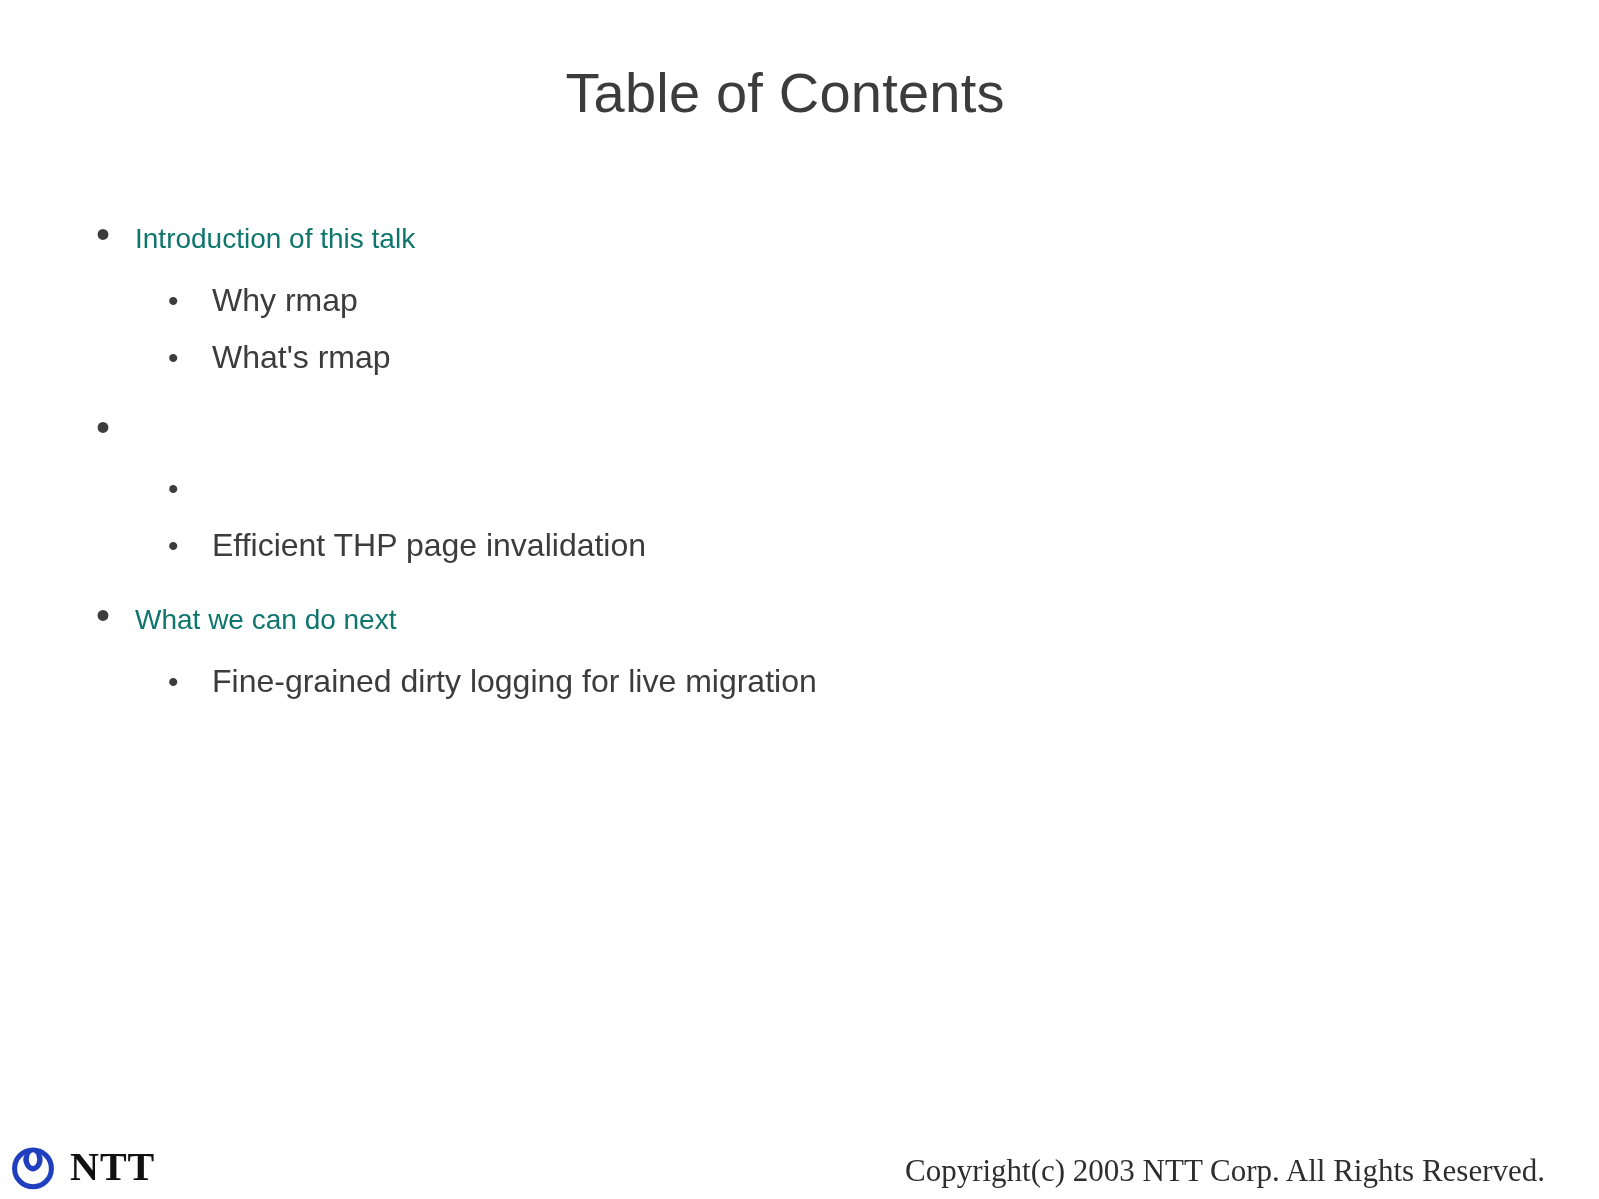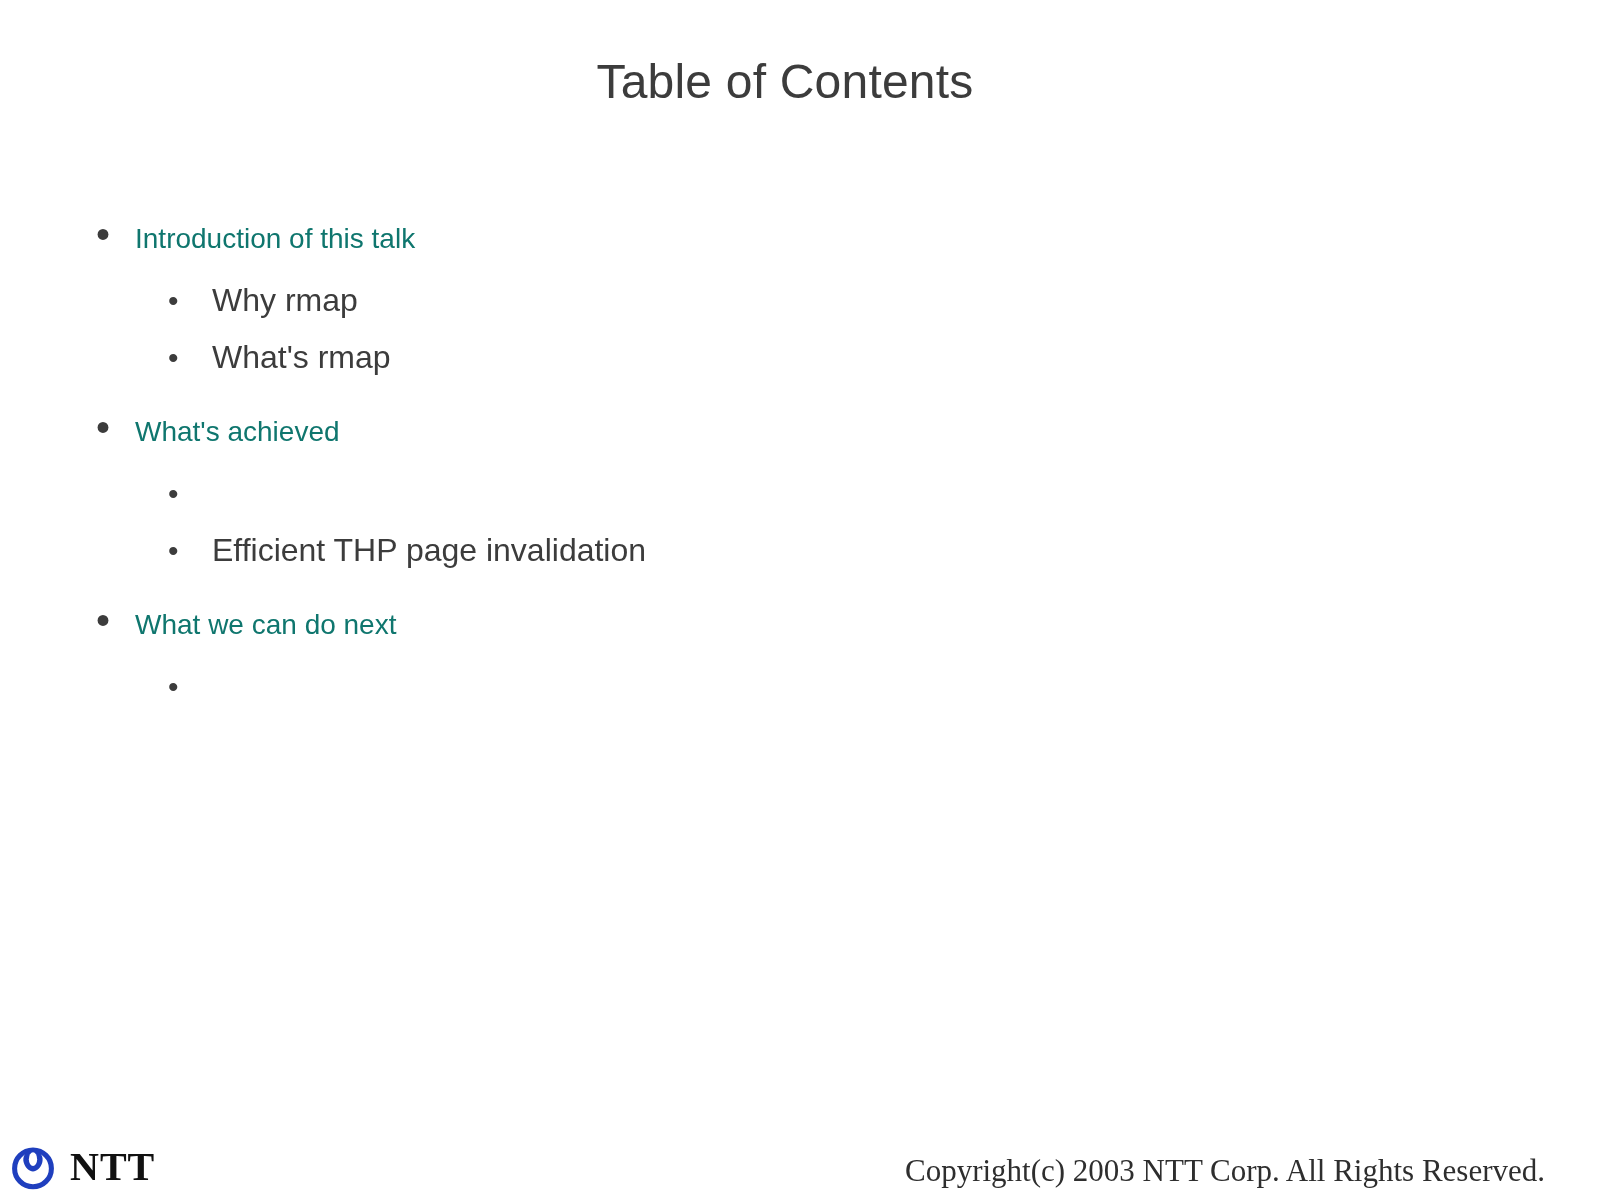--- a/index.html
+++ b/index.html
@@ -18,21 +18,21 @@
     overflow: hidden;
   }
 
   
   #slide-title {
     position: absolute;
     top: 24px;
     left: 0;
     width: 1570px;
     text-align: center;
-    font-size: 48px;
+    font-size: 56px;
     line-height: 1.1;
     color: #3c3c3c;
     font-weight: normal;
     letter-spacing: 0.2px;
     white-space: nowrap;
   }
 
   
   #content {
     position: absolute;
@@ -158,41 +158,41 @@
         <div class="toc-item lvl2">
           <span class="bullet">•</span>
           <span class="label">What's rmap</span>
         </div>
       </div>
     </div>
 
     <div class="group" id="group-1">
       <div class="toc-item lvl1">
         <span class="bullet">•</span>
-        <span class="label">What's achieved</span>
       </div>
       <div class="group-sub">
         <div class="toc-item lvl2">
           <span class="bullet">•</span>
         </div>
         <div class="toc-item lvl2">
           <span class="bullet">•</span>
           <span class="label">Efficient THP page invalidation</span>
         </div>
       </div>
     </div>
 
     <div class="group" id="group-2">
       <div class="toc-item lvl1">
         <span class="bullet">•</span>
         <span class="label">What we can do next</span>
       </div>
       <div class="group-sub">
         <div class="toc-item lvl2">
           <span class="bullet">•</span>
+          <span class="label">Fine-grained dirty logging for live migration</span>
         </div>
       </div>
     </div>
 
   </div>
 
   <div id="footer-logo">
     <svg id="ntt-mark" viewBox="0 0 100 100">
       <g fill="none" stroke="#1f3fbe" stroke-width="11">
         <circle cx="50" cy="53" r="40"></circle>

